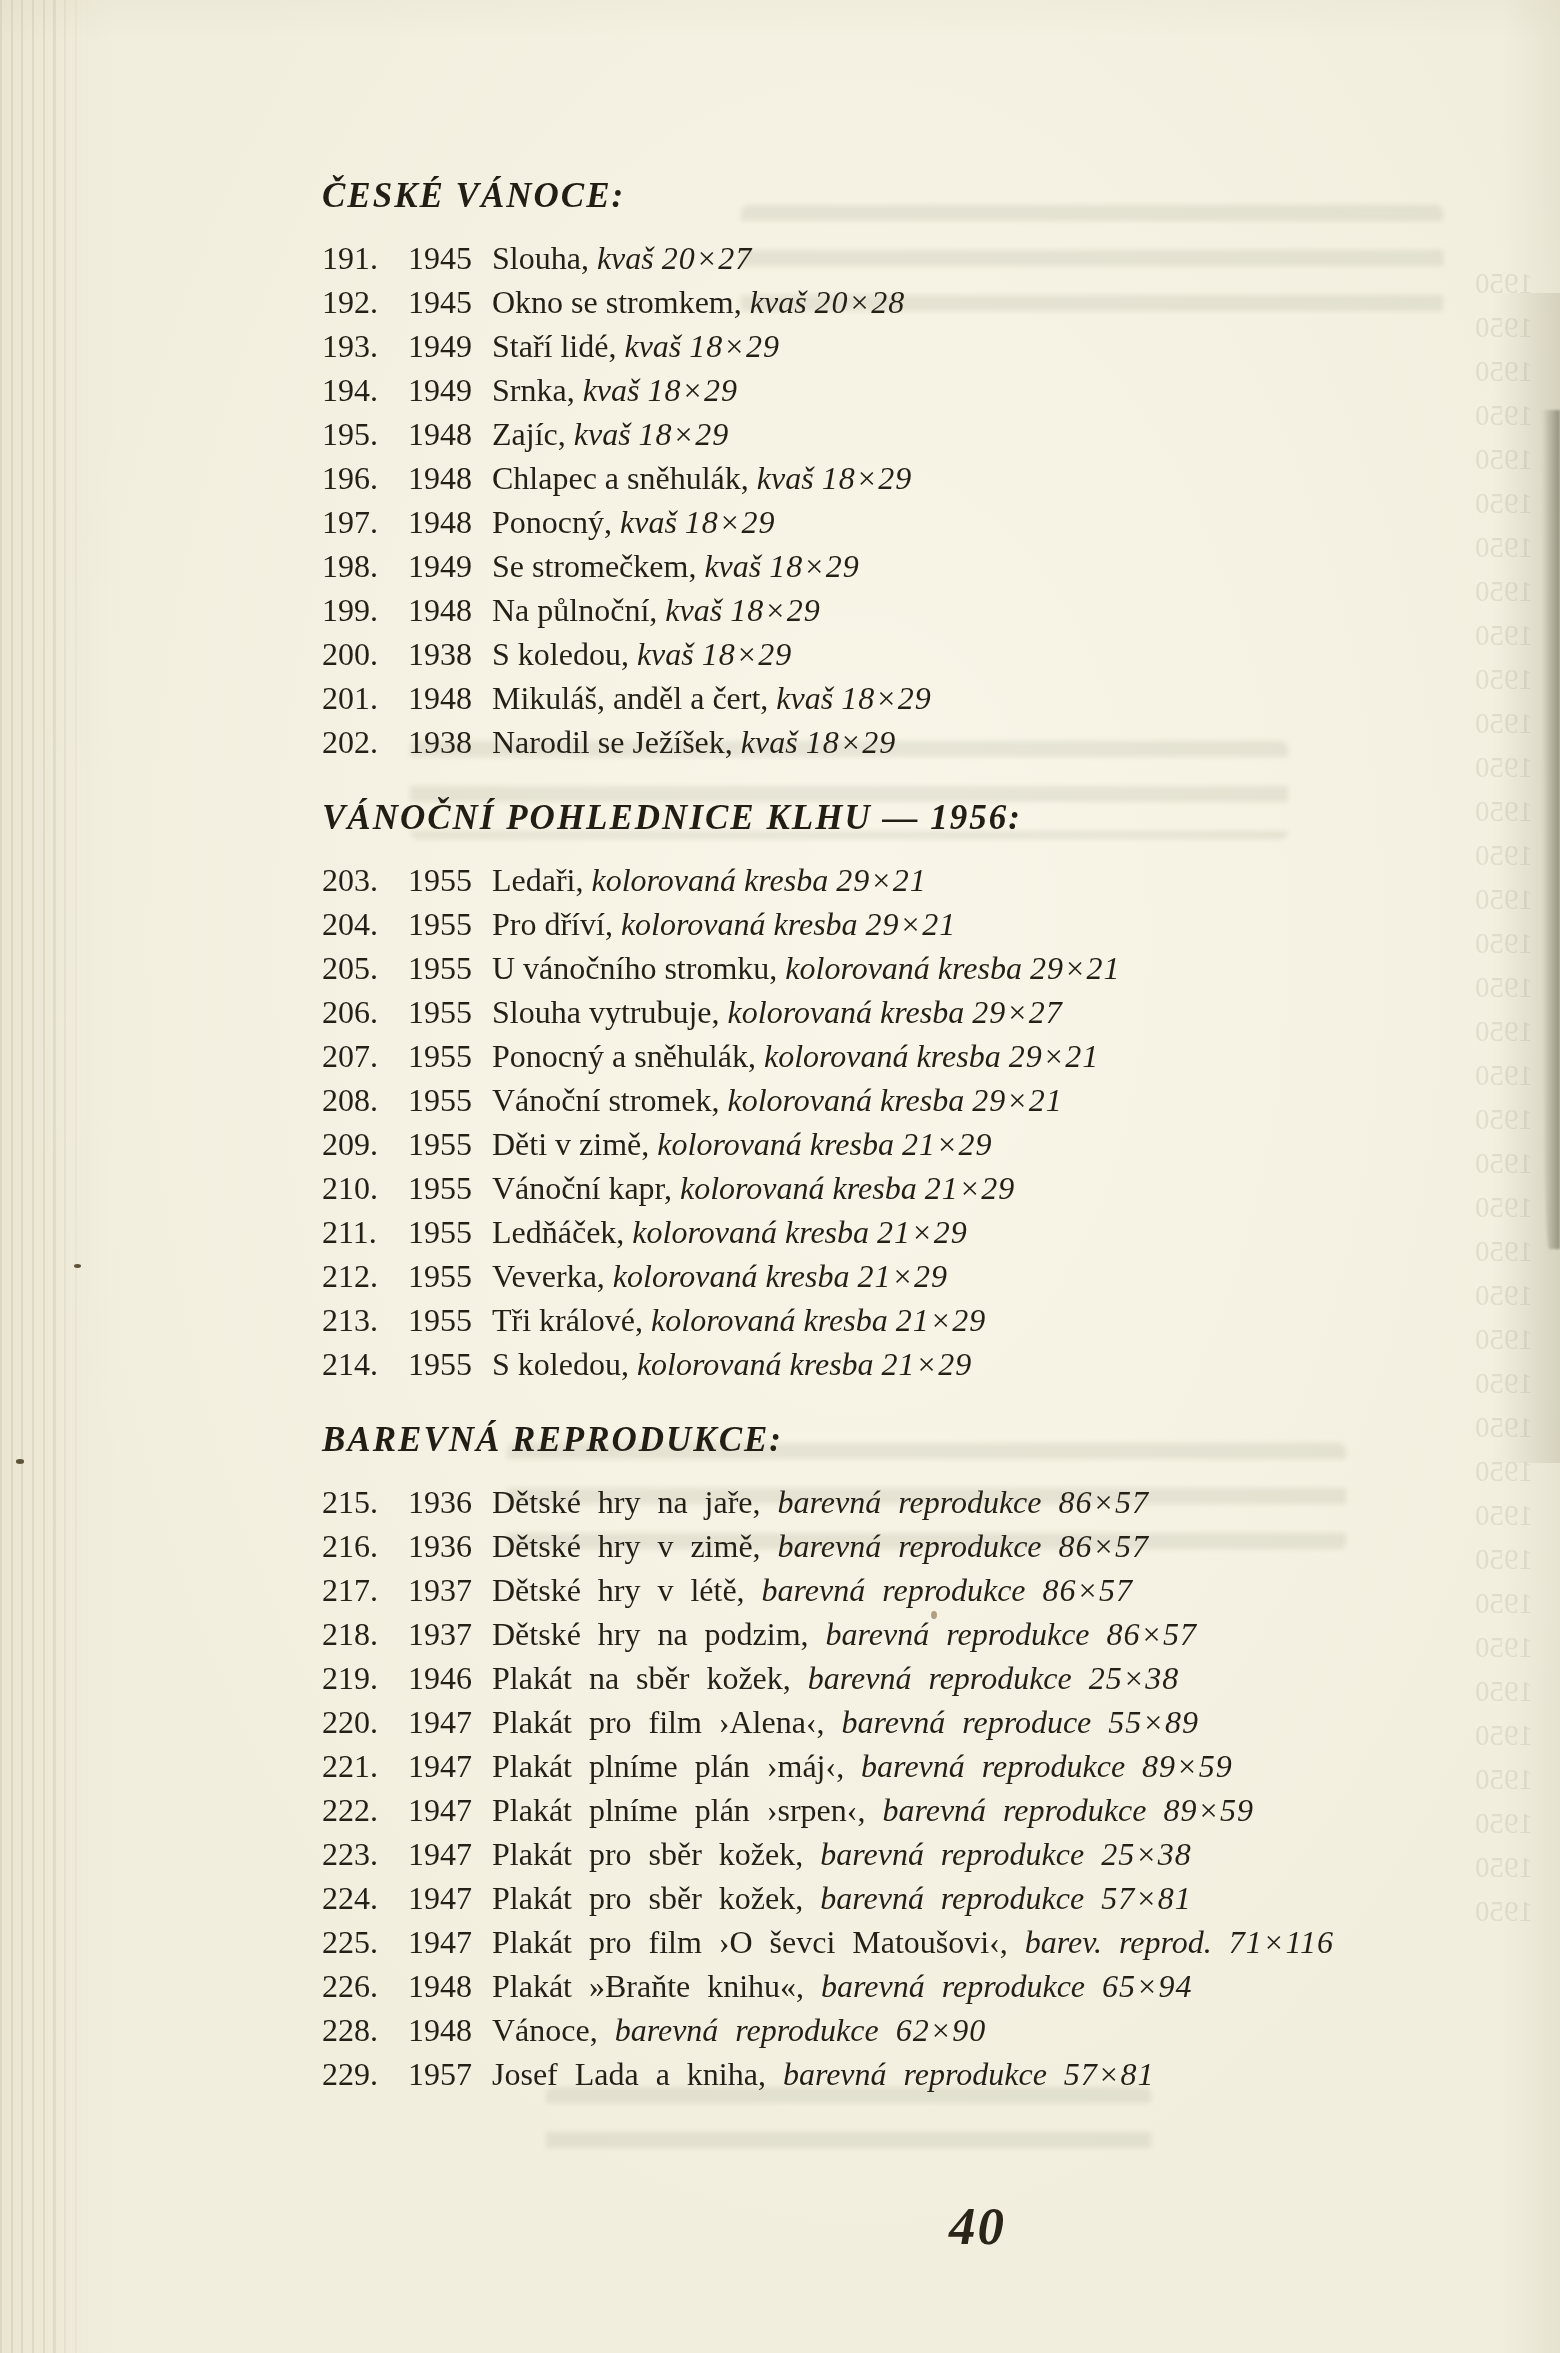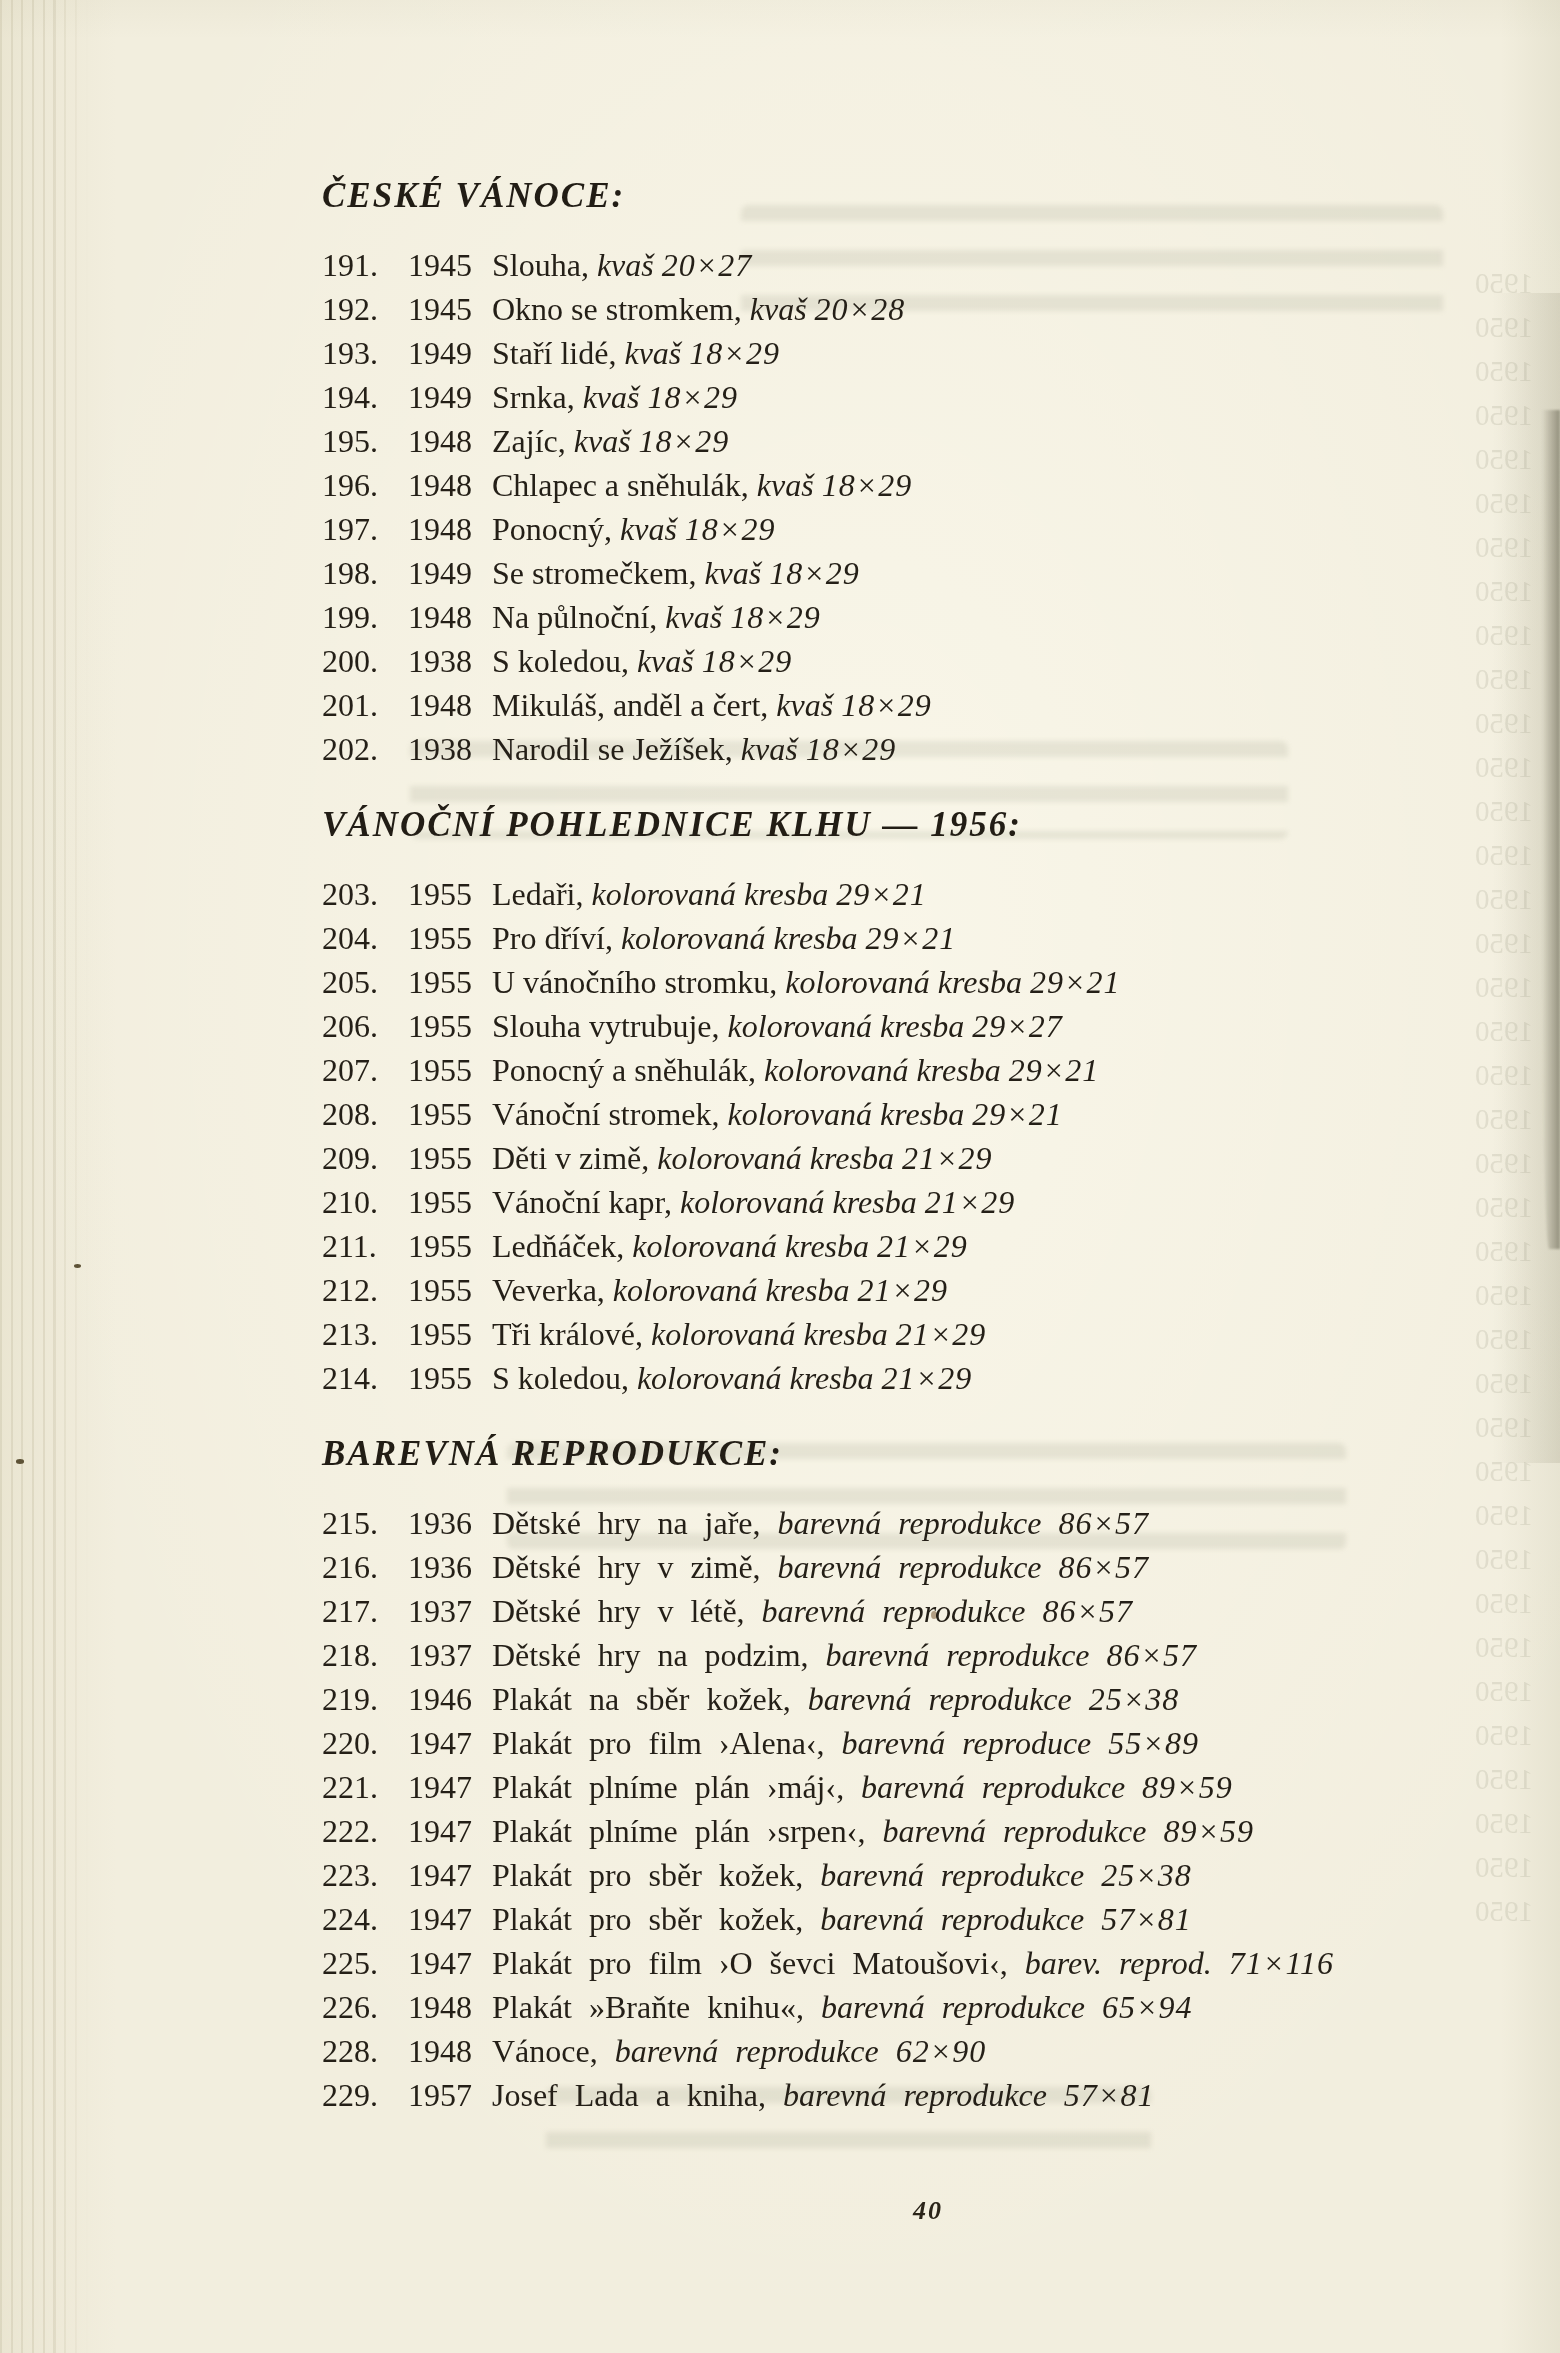--- a/index.html
+++ b/index.html
@@ -66,35 +66,35 @@
   h2.heading{
     margin:0;
     font-size:35px;line-height:43px;
     font-style:italic;font-weight:600;
     letter-spacing:2px;
     color:#221d15;
   }
   section{margin:0;}
   section + section h2.heading{margin-top:32px;}
   ol.catalog{
-    margin:26px 0 0 0;padding:0;list-style:none;
+    margin:19px 0 0 0;padding:0;list-style:none;
   }
   ol.catalog li{
     font-size:32px;line-height:44px;
     white-space:nowrap;
     color:#241f17;
   }
   .no{display:inline-block;min-width:86px;}
   .yr{display:inline-block;min-width:84px;}
   .tech,.sz{font-style:italic;}
   .sz{white-space:nowrap;letter-spacing:1px;}
   ol[data-section="2"] li{word-spacing:.28em;}
   .page-number{
-    position:absolute;left:913px;top:2196px;
-    font-size:26px;font-style:italic;font-weight:600;
+    position:absolute;left:949px;top:2196px;
+    font-size:53px;font-style:italic;font-weight:600;
     color:#2a2419;letter-spacing:2px;
   }
 </style>
 </head>
 <body>
 
 <div class="page">
 
   <div class="striations"></div>
   <div class="right-soft"></div>

